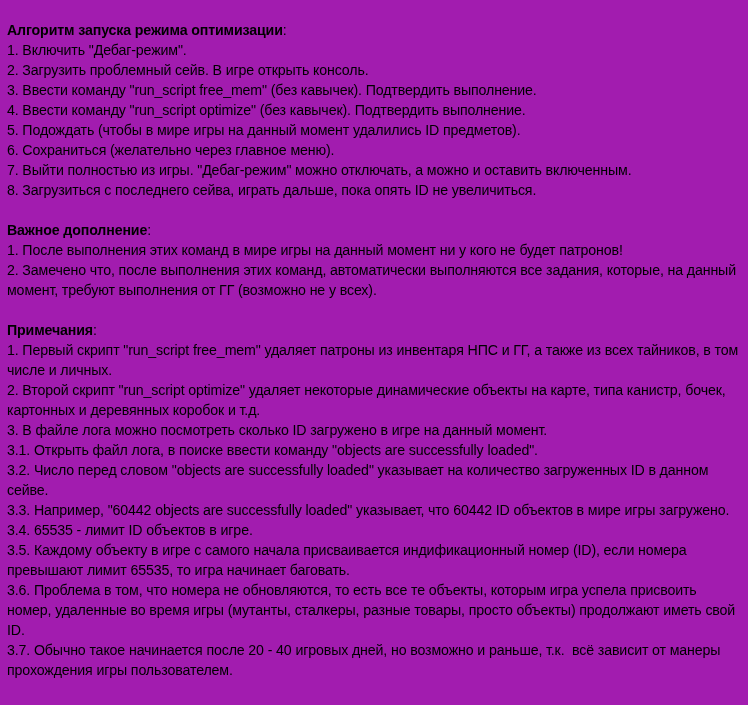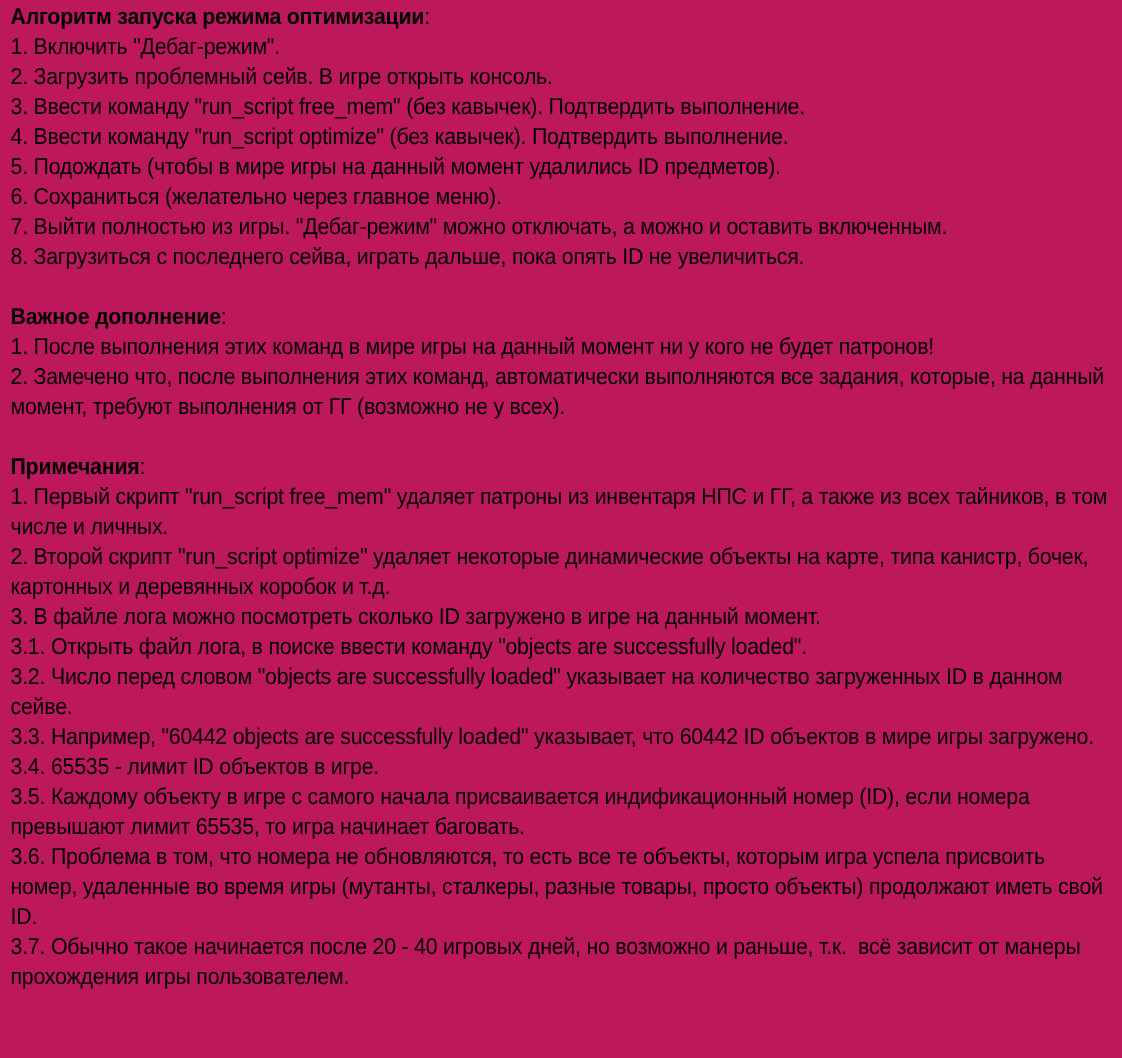--- a/index.html
+++ b/index.html
@@ -14,22 +14,22 @@
     overflow: hidden;
     font-family: "Liberation Sans", "DejaVu Sans", sans-serif;
     font-stretch: condensed;
     color: #000000;
     -webkit-font-smoothing: none;
   }
   .page {
     box-sizing: border-box;
     width: 748px;
     height: 705px;
-    padding: 2px 6px 0 7px;
-    background: #be185d;
+    padding: 20px 6px 0 7px;
+    background: #a21caf;
   }
   .doc-section {
     margin: 0;
   }
   .section-gap {
     height: 20px;
     line-height: 20px;
     font-size: 15px;
   }
   .heading {

